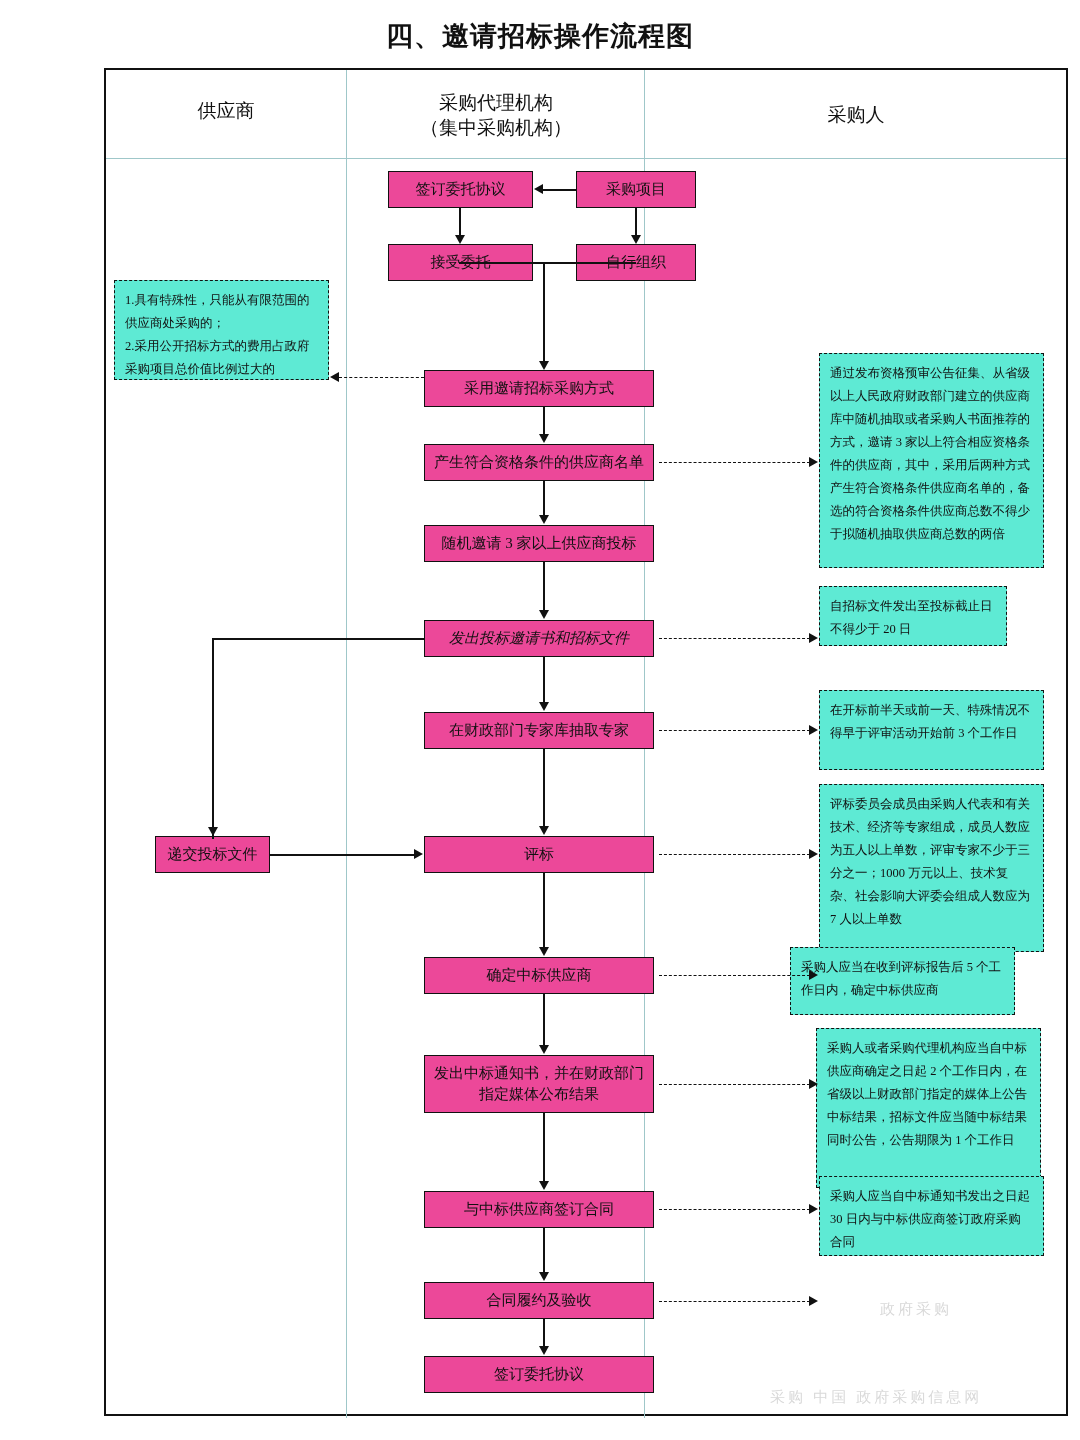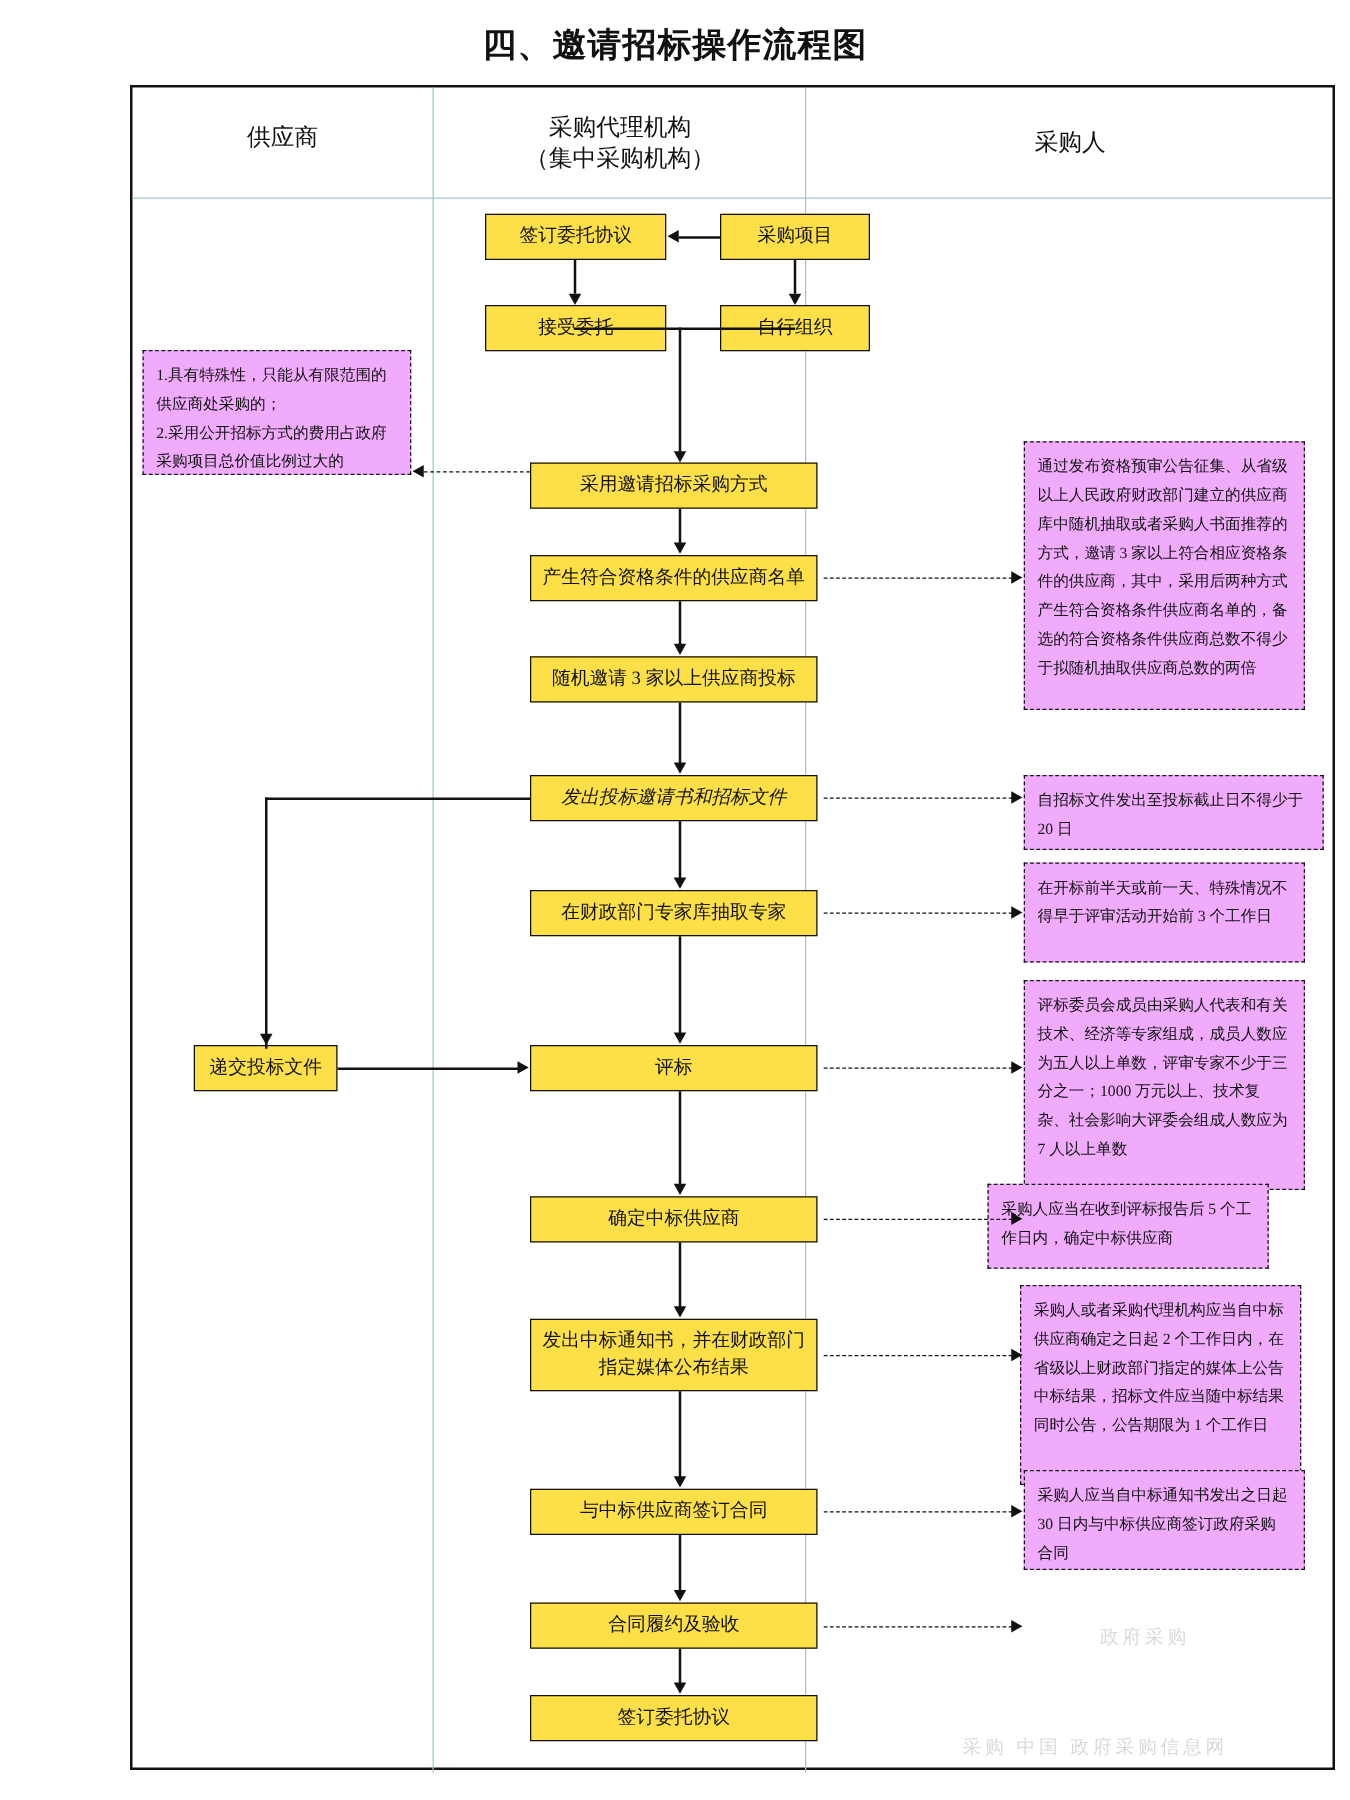--- a/index.html
+++ b/index.html
@@ -33,32 +33,32 @@
     position:absolute;left:0;top:88px;width:960px;height:1px;
     background:#9fc7c9;
   }
   .lane-title{
     position:absolute;text-align:center;font-size:19px;line-height:25px;
   }
   
   .box{
     position:absolute;
     border:1.5px solid #111;
-    background:#fde047;
+    background:#ec4899;
     box-sizing:border-box;
     display:flex;align-items:center;justify-content:center;
     text-align:center;
     font-size:15px;
     line-height:21px;
     padding:2px 4px;
   }
   .note{
     position:absolute;
     border:1.5px dashed #111;
-    background:#f0abfc;
+    background:#5eead4;
     box-sizing:border-box;
     font-size:12.5px;
     line-height:23px;
     padding:8px 10px;
     text-align:left;
   }
   .note p{margin:0;}
   
   .vline{position:absolute;width:1.5px;background:#111;}
   .hline{position:absolute;height:1.5px;background:#111;}
@@ -181,21 +181,21 @@
 
   <div class="hline" style="left:164px;top:784px;width:145px;"></div>
   <div class="arrow-right" style="left:308px;top:779px;"></div>
 
   <div class="note" style="left:713px;top:283px;width:225px;height:215px;">
     <p>通过发布资格预审公告征集、从省级以上人民政府财政部门建立的供应商库中随机抽取或者采购人书面推荐的方式，邀请 3 家以上符合相应资格条件的供应商，其中，采用后两种方式产生符合资格条件供应商名单的，备选的符合资格条件供应商总数不得少于拟随机抽取供应商总数的两倍</p>
   </div>
   <div class="dash-h" style="left:553px;top:392px;width:151px;"></div>
   <div class="arrow-right" style="left:703px;top:387px;"></div>
 
-  <div class="note" style="left:713px;top:550px;width:240px;height:60px;">
+  <div class="note" style="left:713px;top:516px;width:188px;height:60px;">
     <p>自招标文件发出至投标截止日不得少于 20 日</p>
   </div>
   <div class="dash-h" style="left:553px;top:568px;width:151px;"></div>
   <div class="arrow-right" style="left:703px;top:563px;"></div>
 
   <div class="note" style="left:713px;top:620px;width:225px;height:80px;">
     <p>在开标前半天或前一天、特殊情况不得早于评审活动开始前 3 个工作日</p>
   </div>
   <div class="dash-h" style="left:553px;top:660px;width:151px;"></div>
   <div class="arrow-right" style="left:703px;top:655px;"></div>

